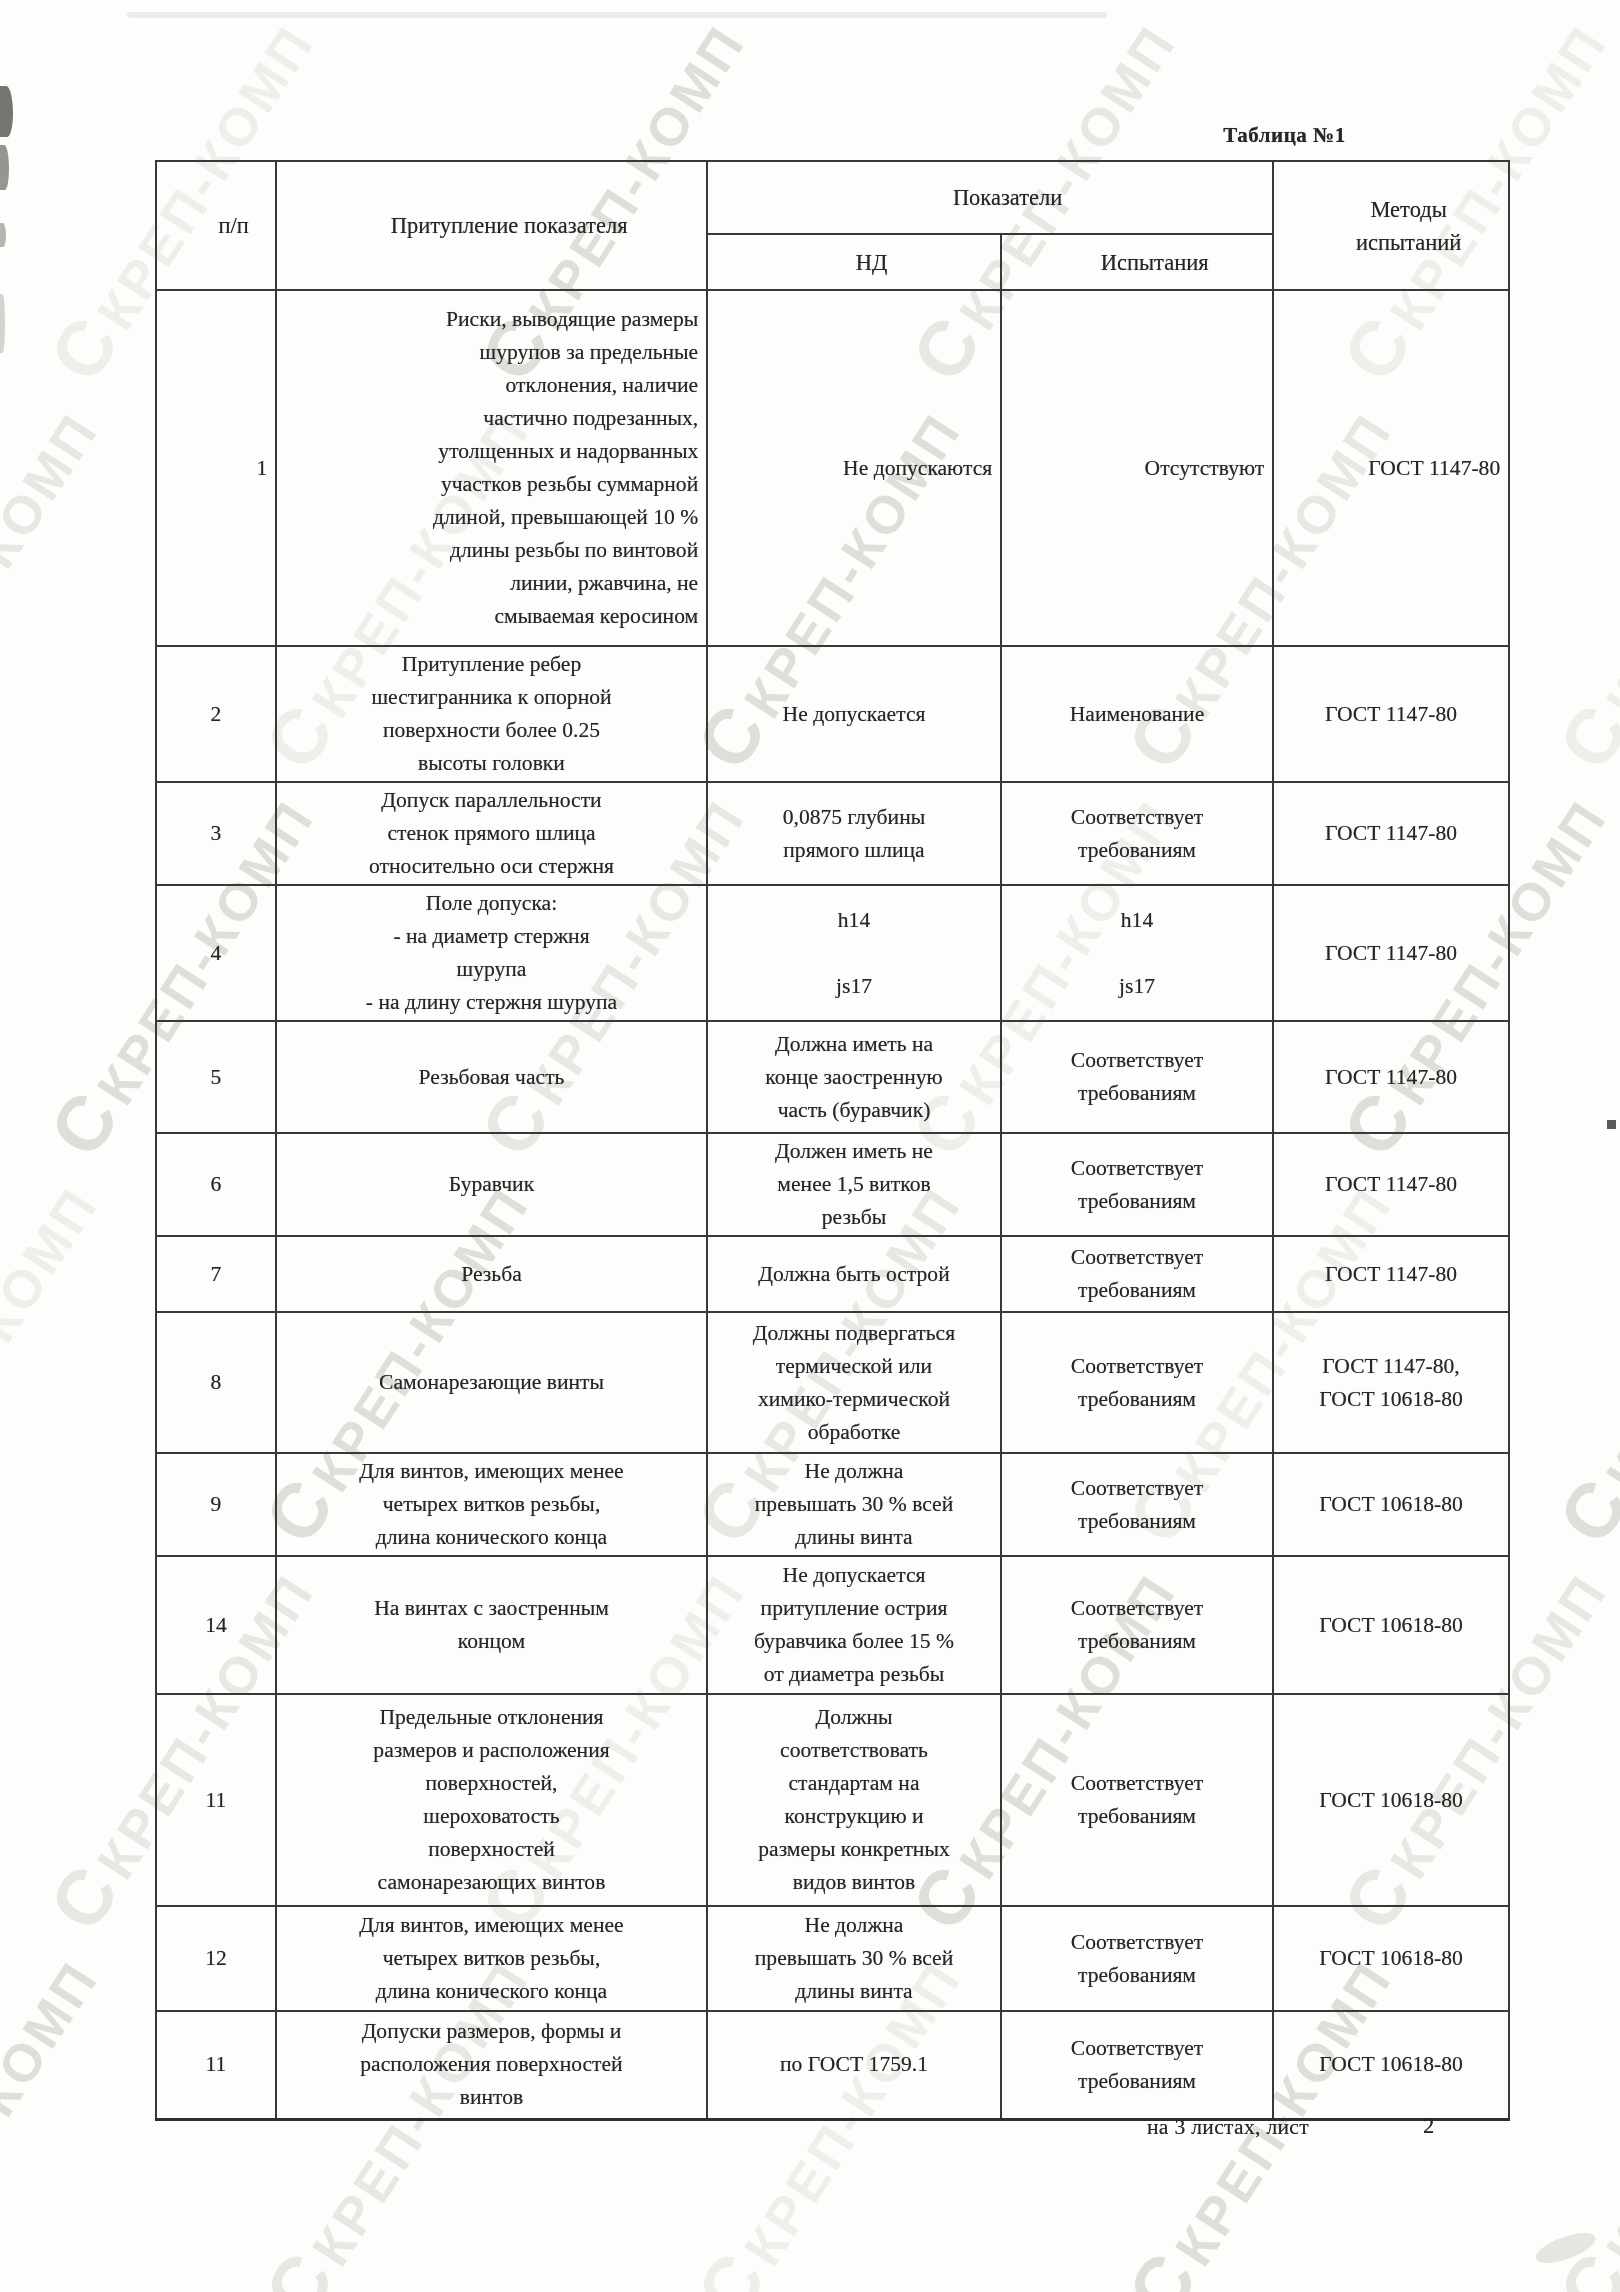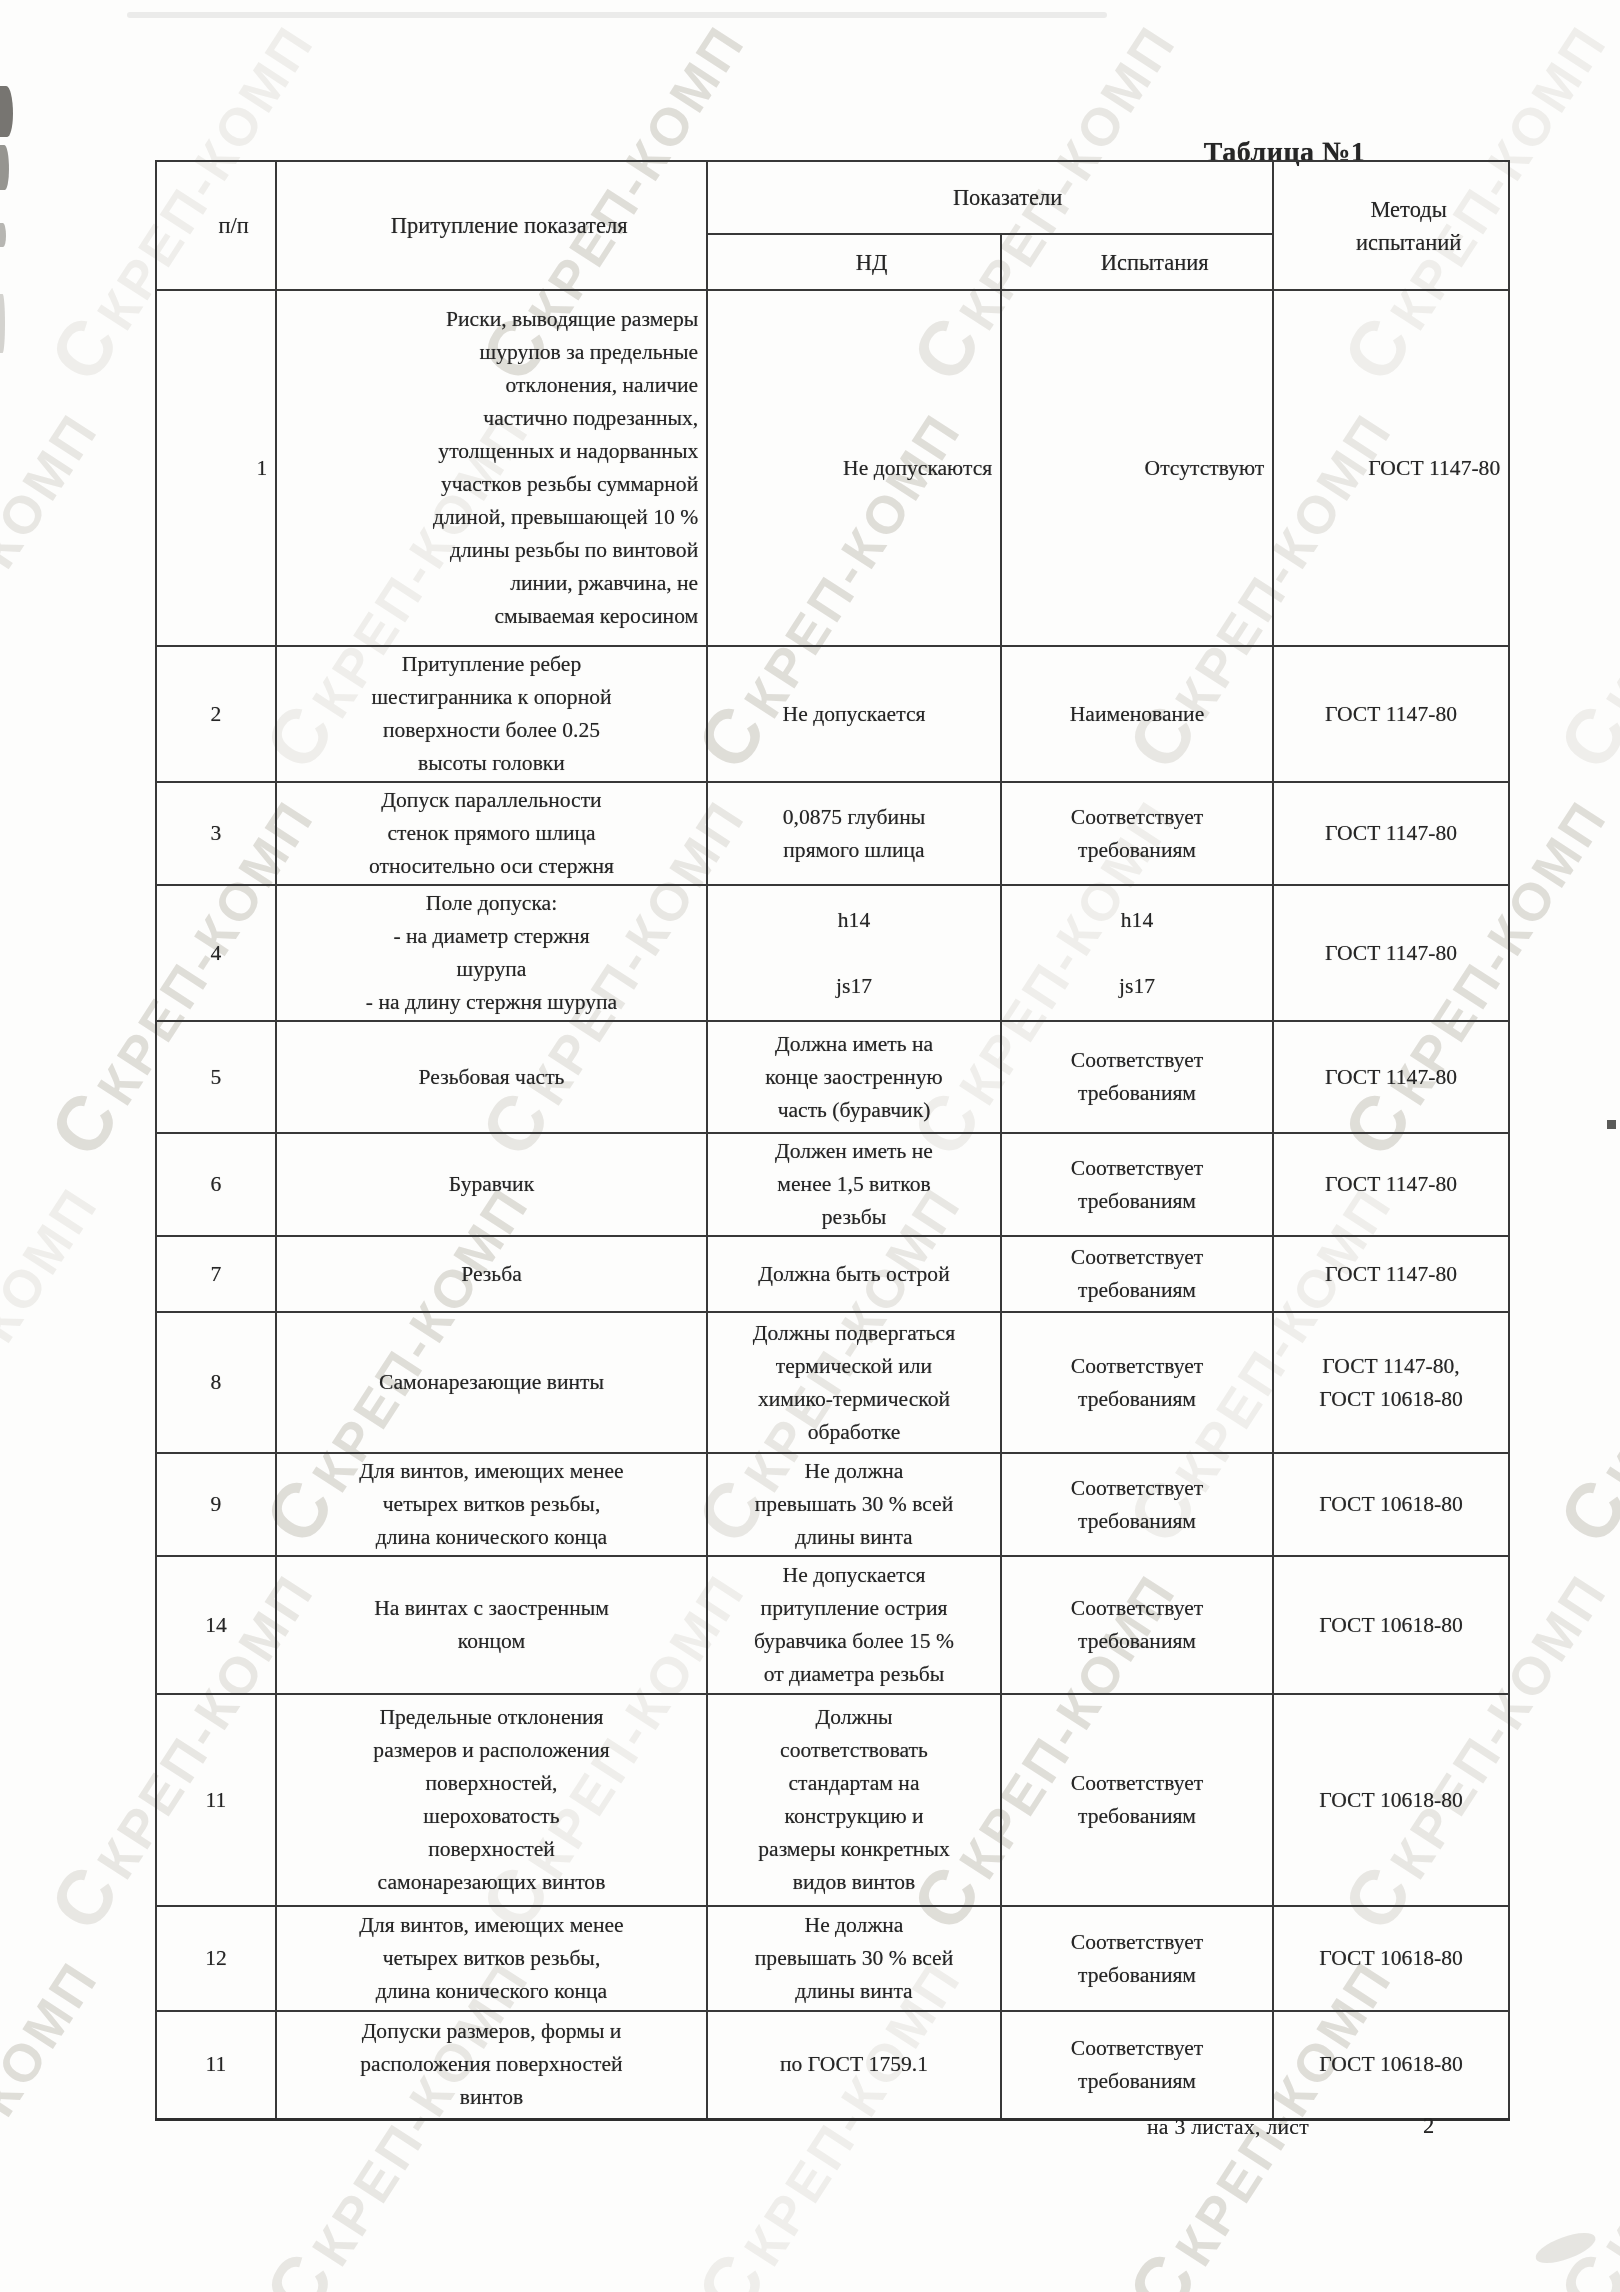--- a/index.html
+++ b/index.html
@@ -42,23 +42,23 @@
   .doc-header{
     position:absolute;z-index:3;
     left:410px;top:84px;
     font-size:23.5px;line-height:33px;
     letter-spacing:0.4px;word-spacing:2px;
     text-shadow:0 0 0.7px rgba(20,20,20,.55);
     white-space:nowrap;
   }
   .table-caption{
     position:absolute;z-index:3;
-    left:1157px;top:136px;width:255px;
+    left:1157px;top:123px;width:255px;
     text-align:center;
-    font-size:28px;font-weight:700;
+    font-size:21px;font-weight:700;
     letter-spacing:0.5px;
     text-shadow:0 0 0.7px rgba(20,20,20,.6);
   }
   
   .tbl-wrap{position:absolute;z-index:3;left:155px;top:160px;}
   table.protocol{
     border-collapse:collapse;
     table-layout:fixed;
     width:1353px;
     background:transparent;

